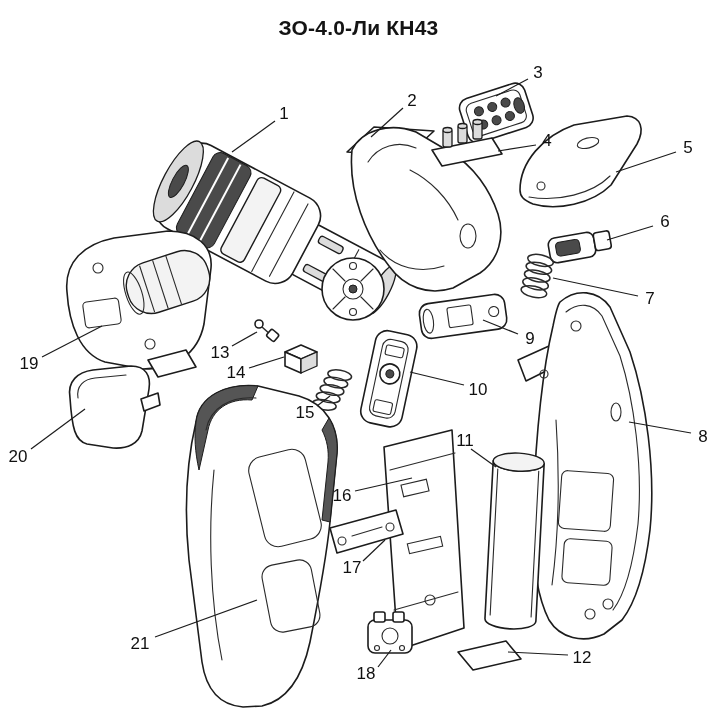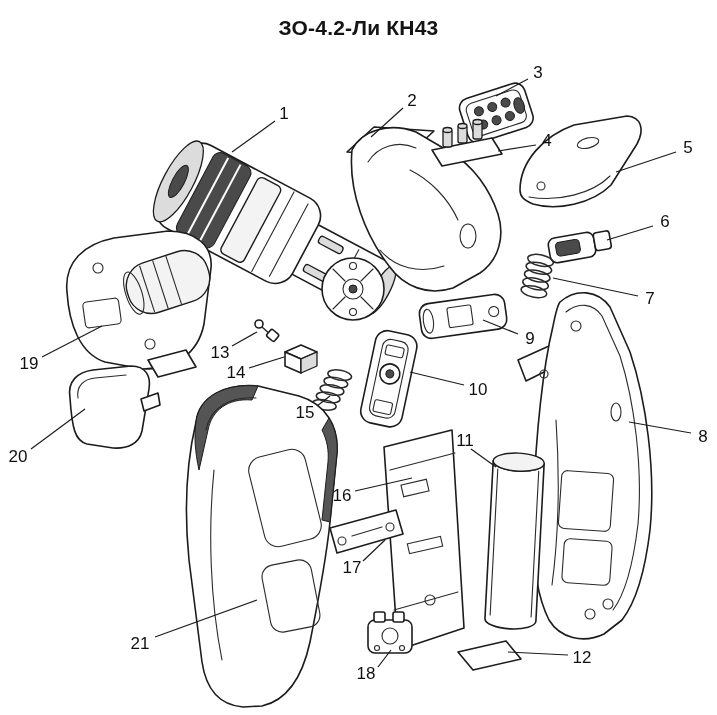--- a/index.html
+++ b/index.html
@@ -15,21 +15,21 @@
   .detail{fill:none;stroke:#2a2a2a;stroke-width:1.1;stroke-linecap:round;}
   .coil{fill:none;stroke:#2a2a2a;stroke-width:1.5;}
   .leader{stroke:#1c1c1c;stroke-width:1.2;}
   .callout-num{font-family:"Liberation Sans",sans-serif;font-size:17px;fill:#101010;
                text-anchor:middle;dominant-baseline:central;}
 </style>
 </head>
 <body>
 
 <div class="page">
-  <div class="title">ЗО-4.2-Ли КН43</div>
+  <div class="title">ЗО-4.0-Ли КН43</div>
 
   <svg class="stage" width="717" height="715" viewBox="0 0 717 715">
 
     <g>
       <g transform="rotate(28 340 268)">
         <rect class="part" x="295" y="240" width="92" height="56" rx="7"></rect>
         <rect class="mid" x="308" y="248" width="26" height="8" rx="3"></rect>
         <rect class="mid" x="308" y="280" width="26" height="8" rx="3"></rect>
         <line class="detail" x1="348" y1="243" x2="348" y2="293"></line>
         <ellipse class="mid" cx="387" cy="268" rx="8" ry="27"></ellipse>

